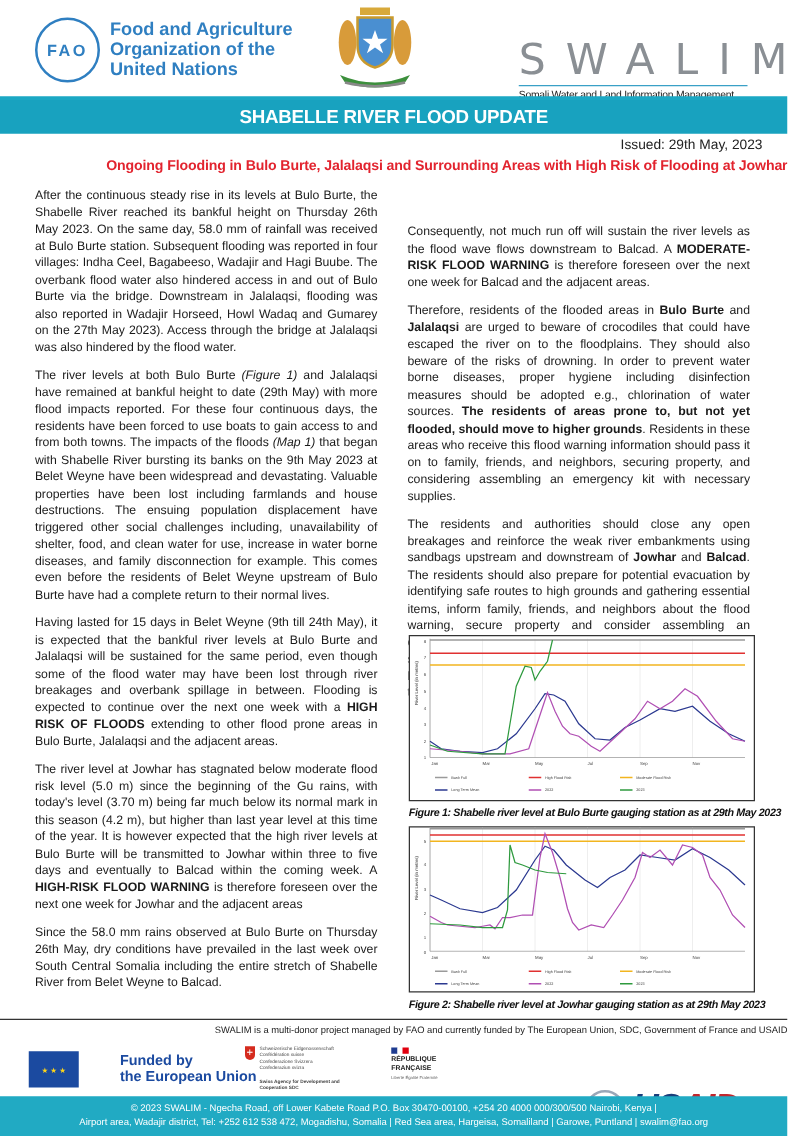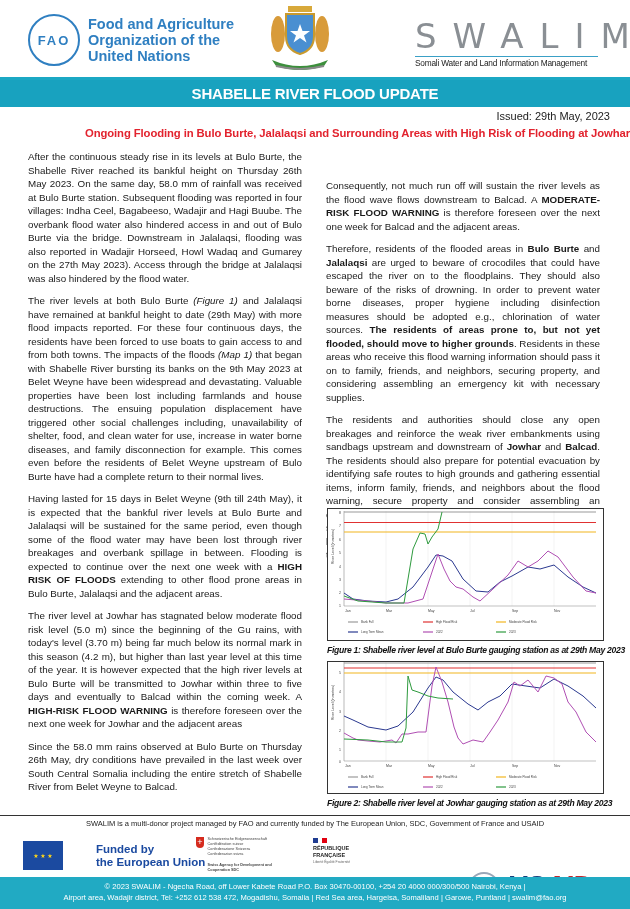--- a/index.html
+++ b/index.html
@@ -2,41 +2,41 @@
 <html><head>
 <meta charset="utf-8">
 <style>
   * { box-sizing: border-box; margin: 0; padding: 0; }
   body { width: 630px; height: 909px; background: #fff; font-family: "Liberation Sans", sans-serif; color: #222; position: relative; overflow: hidden; }
   .header { position: absolute; left: 0; top: 0; width: 630px; height: 78px; }
   .fao { position: absolute; left: 28px; top: 14px; display: flex; align-items: center; }
   .fao-emblem { width: 52px; height: 52px; border: 2px solid #2f7fc1; border-radius: 50%; display: flex; align-items: center; justify-content: center; color: #2f7fc1; font-weight: bold; font-size: 13px; letter-spacing: 2px; }
   .fao-text { margin-left: 8px; color: #2f7fc1; font-weight: bold; font-size: 14.5px; line-height: 16px; }
   .coat { position: absolute; left: 268px; top: 4px; width: 64px; height: 68px; }
-  .swalim { position: absolute; left: 415px; top: 16px; width: 210px; }
+  .swalim { position: absolute; left: 415px; top: 28px; width: 210px; }
   .swalim-word { font-size: 34px; letter-spacing: 16px; color: #8a8f94; font-weight: normal; line-height: 40px; font-family: "DejaVu Sans", sans-serif; }
   .swalim-sub { font-size: 8.3px; color: #222; border-top: 1.5px solid #3aa0c6; padding-top: 1px; letter-spacing: -0.2px; width: 183px; }
   .topline { position: absolute; left: 0; top: 77px; width: 630px; height: 3px; background: #1ba8c4; }
   .banner { position: absolute; left: 0; top: 80px; width: 630px; height: 27px; background: #18a2bf; color: #fff; text-align: center; font-weight: bold; font-size: 15px; line-height: 27px; letter-spacing: -0.2px; }
   .issued { position: absolute; right: 20px; top: 110px; font-size: 11px; color: #222; }
   .subtitle { position: absolute; left: 0; width: 630px; top: 127px; text-align: right; color: #e2232e; font-weight: bold; font-size: 11.3px; letter-spacing: -0.1px; }
   .col { position: absolute; font-size: 9.8px; line-height: 13.5px; text-align: justify; color: #1a1a1a; }
   .col p { margin-bottom: 9px; }
   .col-left { left: 28px; top: 150px; width: 274px; }
   .col-right { left: 326px; top: 150px; width: 274px; margin-top: 29px; }
   b { font-weight: bold; }
   i { font-style: italic; }
   .chart { position: absolute; border: 1px solid #333; background: #fff; }
   .chart1 { left: 327px; top: 508px; width: 277px; height: 133px; }
   .chart2 { left: 327px; top: 661px; width: 277px; height: 133px; }
   .caption { position: absolute; font-size: 8.6px; font-style: italic; font-weight: bold; color: #111; letter-spacing: -0.3px; }
   .cap1 { left: 327px; top: 645px; }
   .cap2 { left: 327px; top: 798px; }
   .divider { position: absolute; left: 0; top: 815px; width: 630px; height: 1px; background: #333; }
-  .donor-line { position: absolute; left: 0; top: 819px; width: 630px; text-align: center; font-size: 7.5px; color: #222; }
+  .donor-line { position: absolute; left: 0; top: 819px; width: 630px; text-align: right; font-size: 7.5px; color: #222; }
   .eu { position: absolute; left: 23px; top: 841px; display: flex; align-items: center; gap: 13px; }
   .eu-flag { width: 40px; height: 29px; background: #1b4aa0; display: flex; align-items: center; justify-content: center; color: #ffd617; font-size: 6px; }
   .eu-text { margin-left: 20px; color: #1b4aa0; font-weight: bold; font-size: 11.5px; line-height: 13px; }
   .swiss { position: absolute; left: 196px; top: 837px; width: 85px; display: flex; }
   .swiss-flag { width: 10px; height: 11px; background: #d52b1e; color: #fff; font-size: 9px; line-height: 11px; text-align: center; border-radius: 0 0 5px 5px; }
   .swiss-text { margin-left: 4px; font-size: 3.8px; line-height: 5px; color: #444; }
   .swiss-agency { font-weight: bold; margin-top: 6px; }
   .rf { position: absolute; left: 313px; top: 838px; font-size: 5.5px; font-weight: bold; color: #222; line-height: 6.5px; }
   .rf-flag { display: flex; width: 14px; height: 5px; margin-bottom: 2px; }
   .rf-flag span { flex: 1; }

